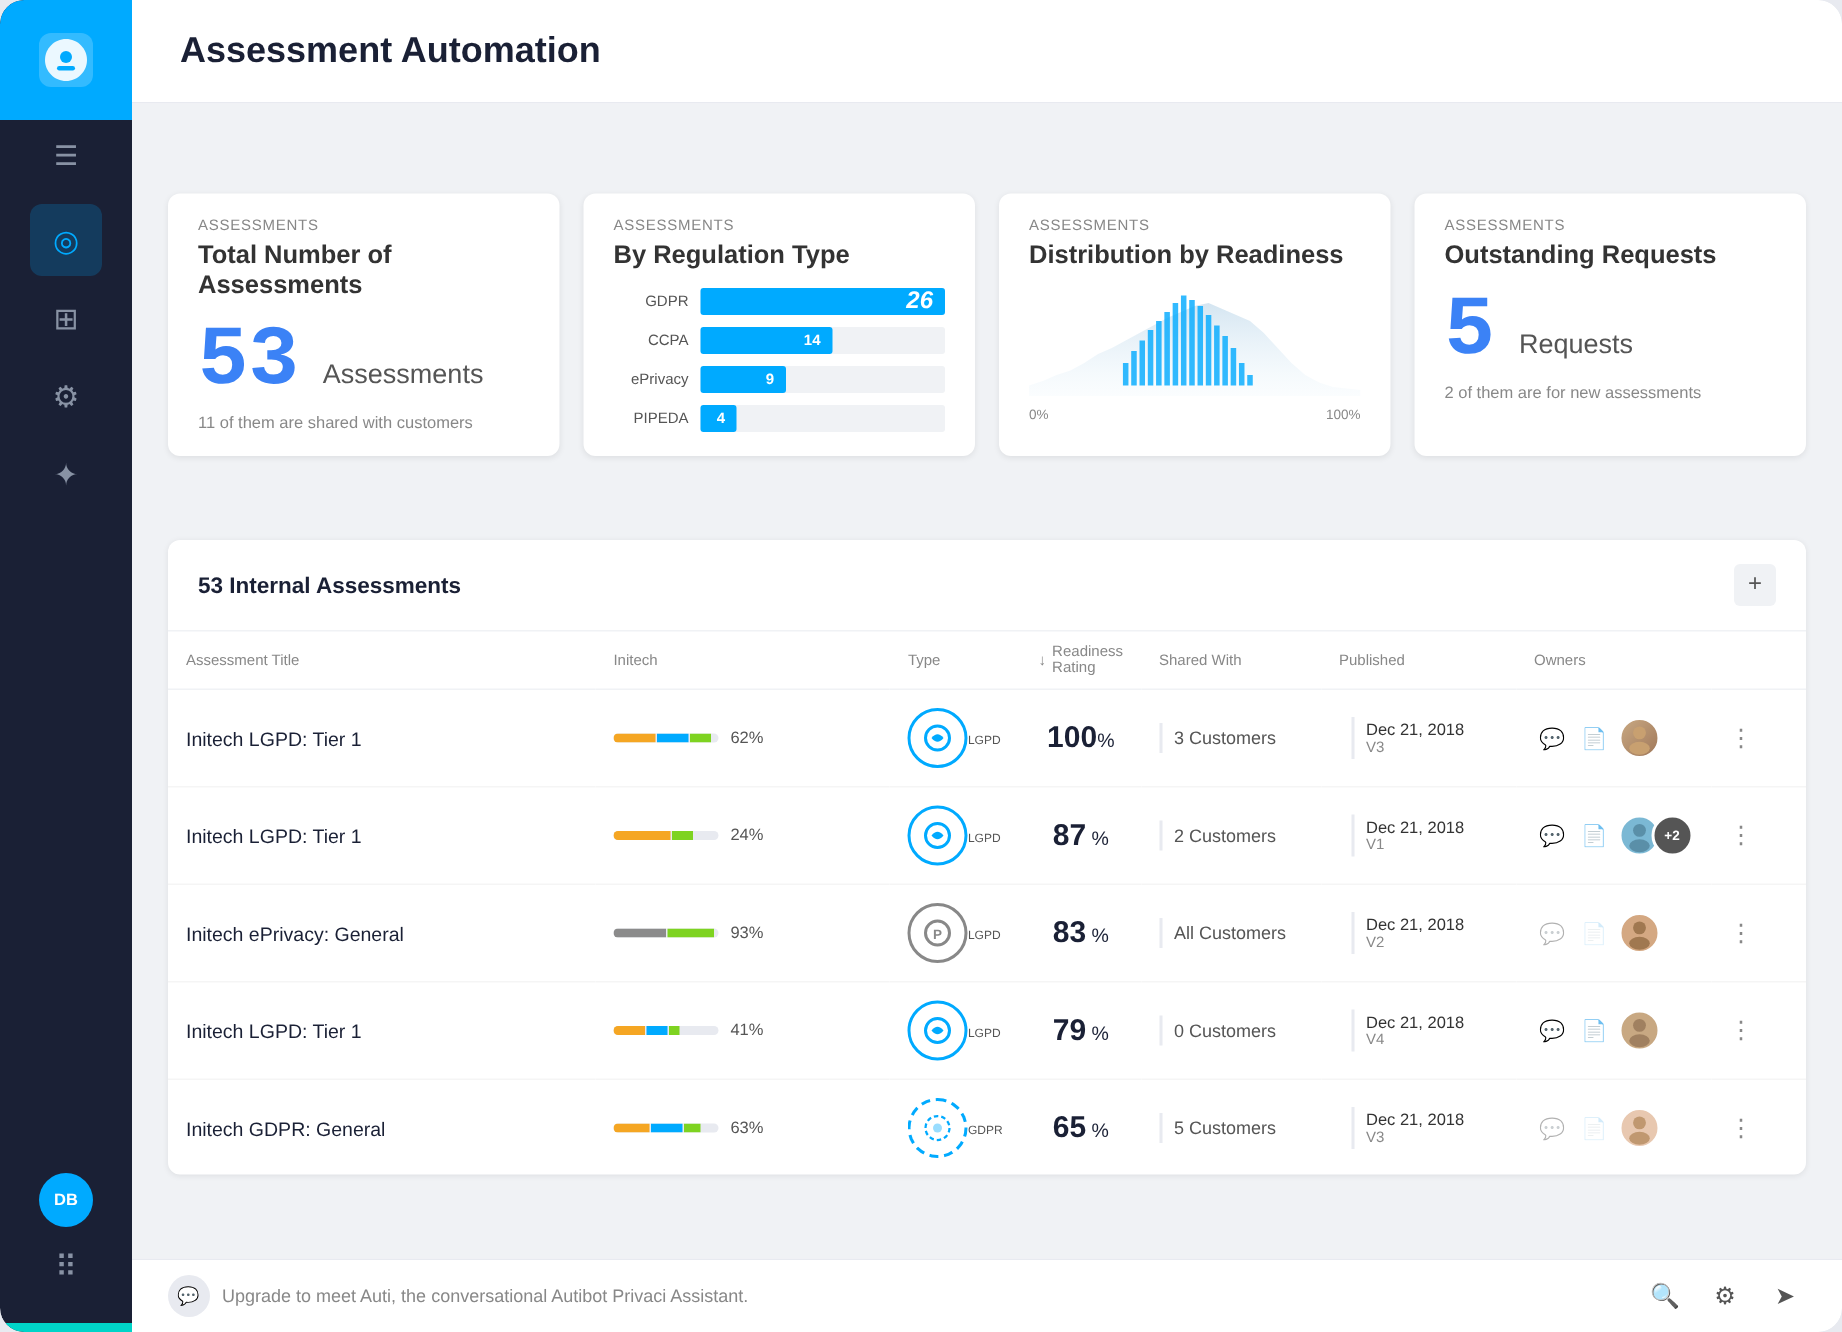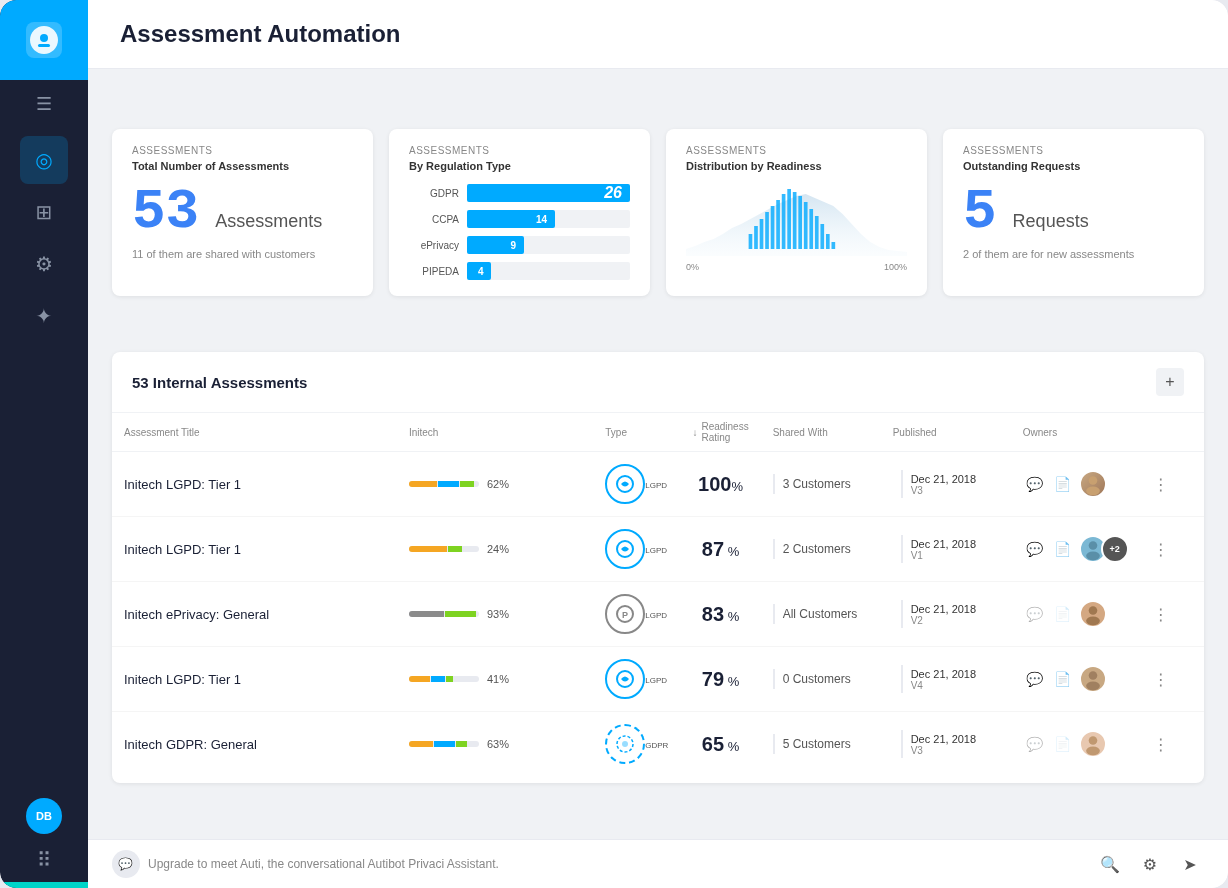--- a/index.html
+++ b/index.html
@@ -9,36 +9,36 @@
 
     
     .sidebar { width: 88px; background: #1a2035; display: flex; flex-direction: column; align-items: center; padding: 0; flex-shrink: 0; }
     .sidebar-logo { width: 88px; height: 80px; background: #00aaff; display: flex; align-items: center; justify-content: center; flex-shrink: 0; }
     .sidebar-logo svg { width: 44px; height: 44px; }
     .sidebar-menu-toggle { width: 88px; height: 48px; display: flex; align-items: center; justify-content: center; cursor: pointer; }
     .sidebar-menu-toggle span { color: #8892a4; font-size: 18px; }
     .sidebar-nav { display: flex; flex-direction: column; align-items: center; gap: 4px; flex: 1; padding: 8px 0; }
     .sidebar-item { width: 48px; height: 48px; display: flex; align-items: center; justify-content: center; border-radius: 8px; cursor: pointer; color: #8892a4; font-size: 20px; }
     .sidebar-item.active { background: rgba(0,170,255,0.2); color: #00aaff; }
-    .sidebar-bottom { display: flex; flex-direction: column; align-items: center; gap: 8px; padding-bottom: 4px; }
+    .sidebar-bottom { display: flex; flex-direction: column; align-items: center; gap: 8px; padding-bottom: 20px; }
     .sidebar-avatar { width: 36px; height: 36px; border-radius: 50%; background: #00aaff; display: flex; align-items: center; justify-content: center; color: white; font-size: 11px; font-weight: bold; cursor: pointer; }
     .sidebar-dots { width: 36px; height: 36px; display: flex; align-items: center; justify-content: center; cursor: pointer; color: #8892a4; font-size: 20px; }
 
     
     .main-content { flex: 1; display: flex; flex-direction: column; background: #f0f2f5; overflow: hidden; gap: 40px; }
 
     
     .header { background: white; padding: 20px 32px; border-bottom: 1px solid #e8eaf0; }
     .header h1 { font-size: 24px; font-weight: 600; color: #1a2035; }
 
     
     .stats-row { display: flex; gap: 16px; padding: 20px 24px 16px; }
     .stat-card { background: white; border-radius: 8px; padding: 16px 20px; flex: 1; box-shadow: 0 1px 4px rgba(0,0,0,0.08); }
     .stat-card-label { font-size: 10px; color: #888; text-transform: uppercase; letter-spacing: 0.5px; margin-bottom: 4px; }
-    .stat-card-title { font-size: 11px; font-weight: 600; color: #333; margin-bottom: 12px; }
+    .stat-card-title { font-size: 17px; font-weight: 600; color: #333; margin-bottom: 12px; }
     .stat-big-number { font-size: 56px; font-weight: 700; color: #3b82f6; line-height: 1; font-family: Liberation Mono, monospace; }
     .stat-big-unit { font-size: 18px; font-weight: 400; color: #555; margin-left: 8px; vertical-align: middle; }
     .stat-sub { font-size: 11px; color: #888; margin-top: 8px; }
     .stat-number-row { display: flex; align-items: baseline; gap: 8px; margin-bottom: 4px; }
 
     
     .bar-chart { display: flex; flex-direction: column; gap: 8px; margin-top: 4px; }
     .bar-row { display: flex; align-items: center; gap: 8px; }
     .bar-label { font-size: 10px; color: #555; width: 50px; text-align: right; flex-shrink: 0; }
     .bar-track { flex: 1; height: 18px; background: #f0f2f5; border-radius: 2px; position: relative; overflow: visible; }

